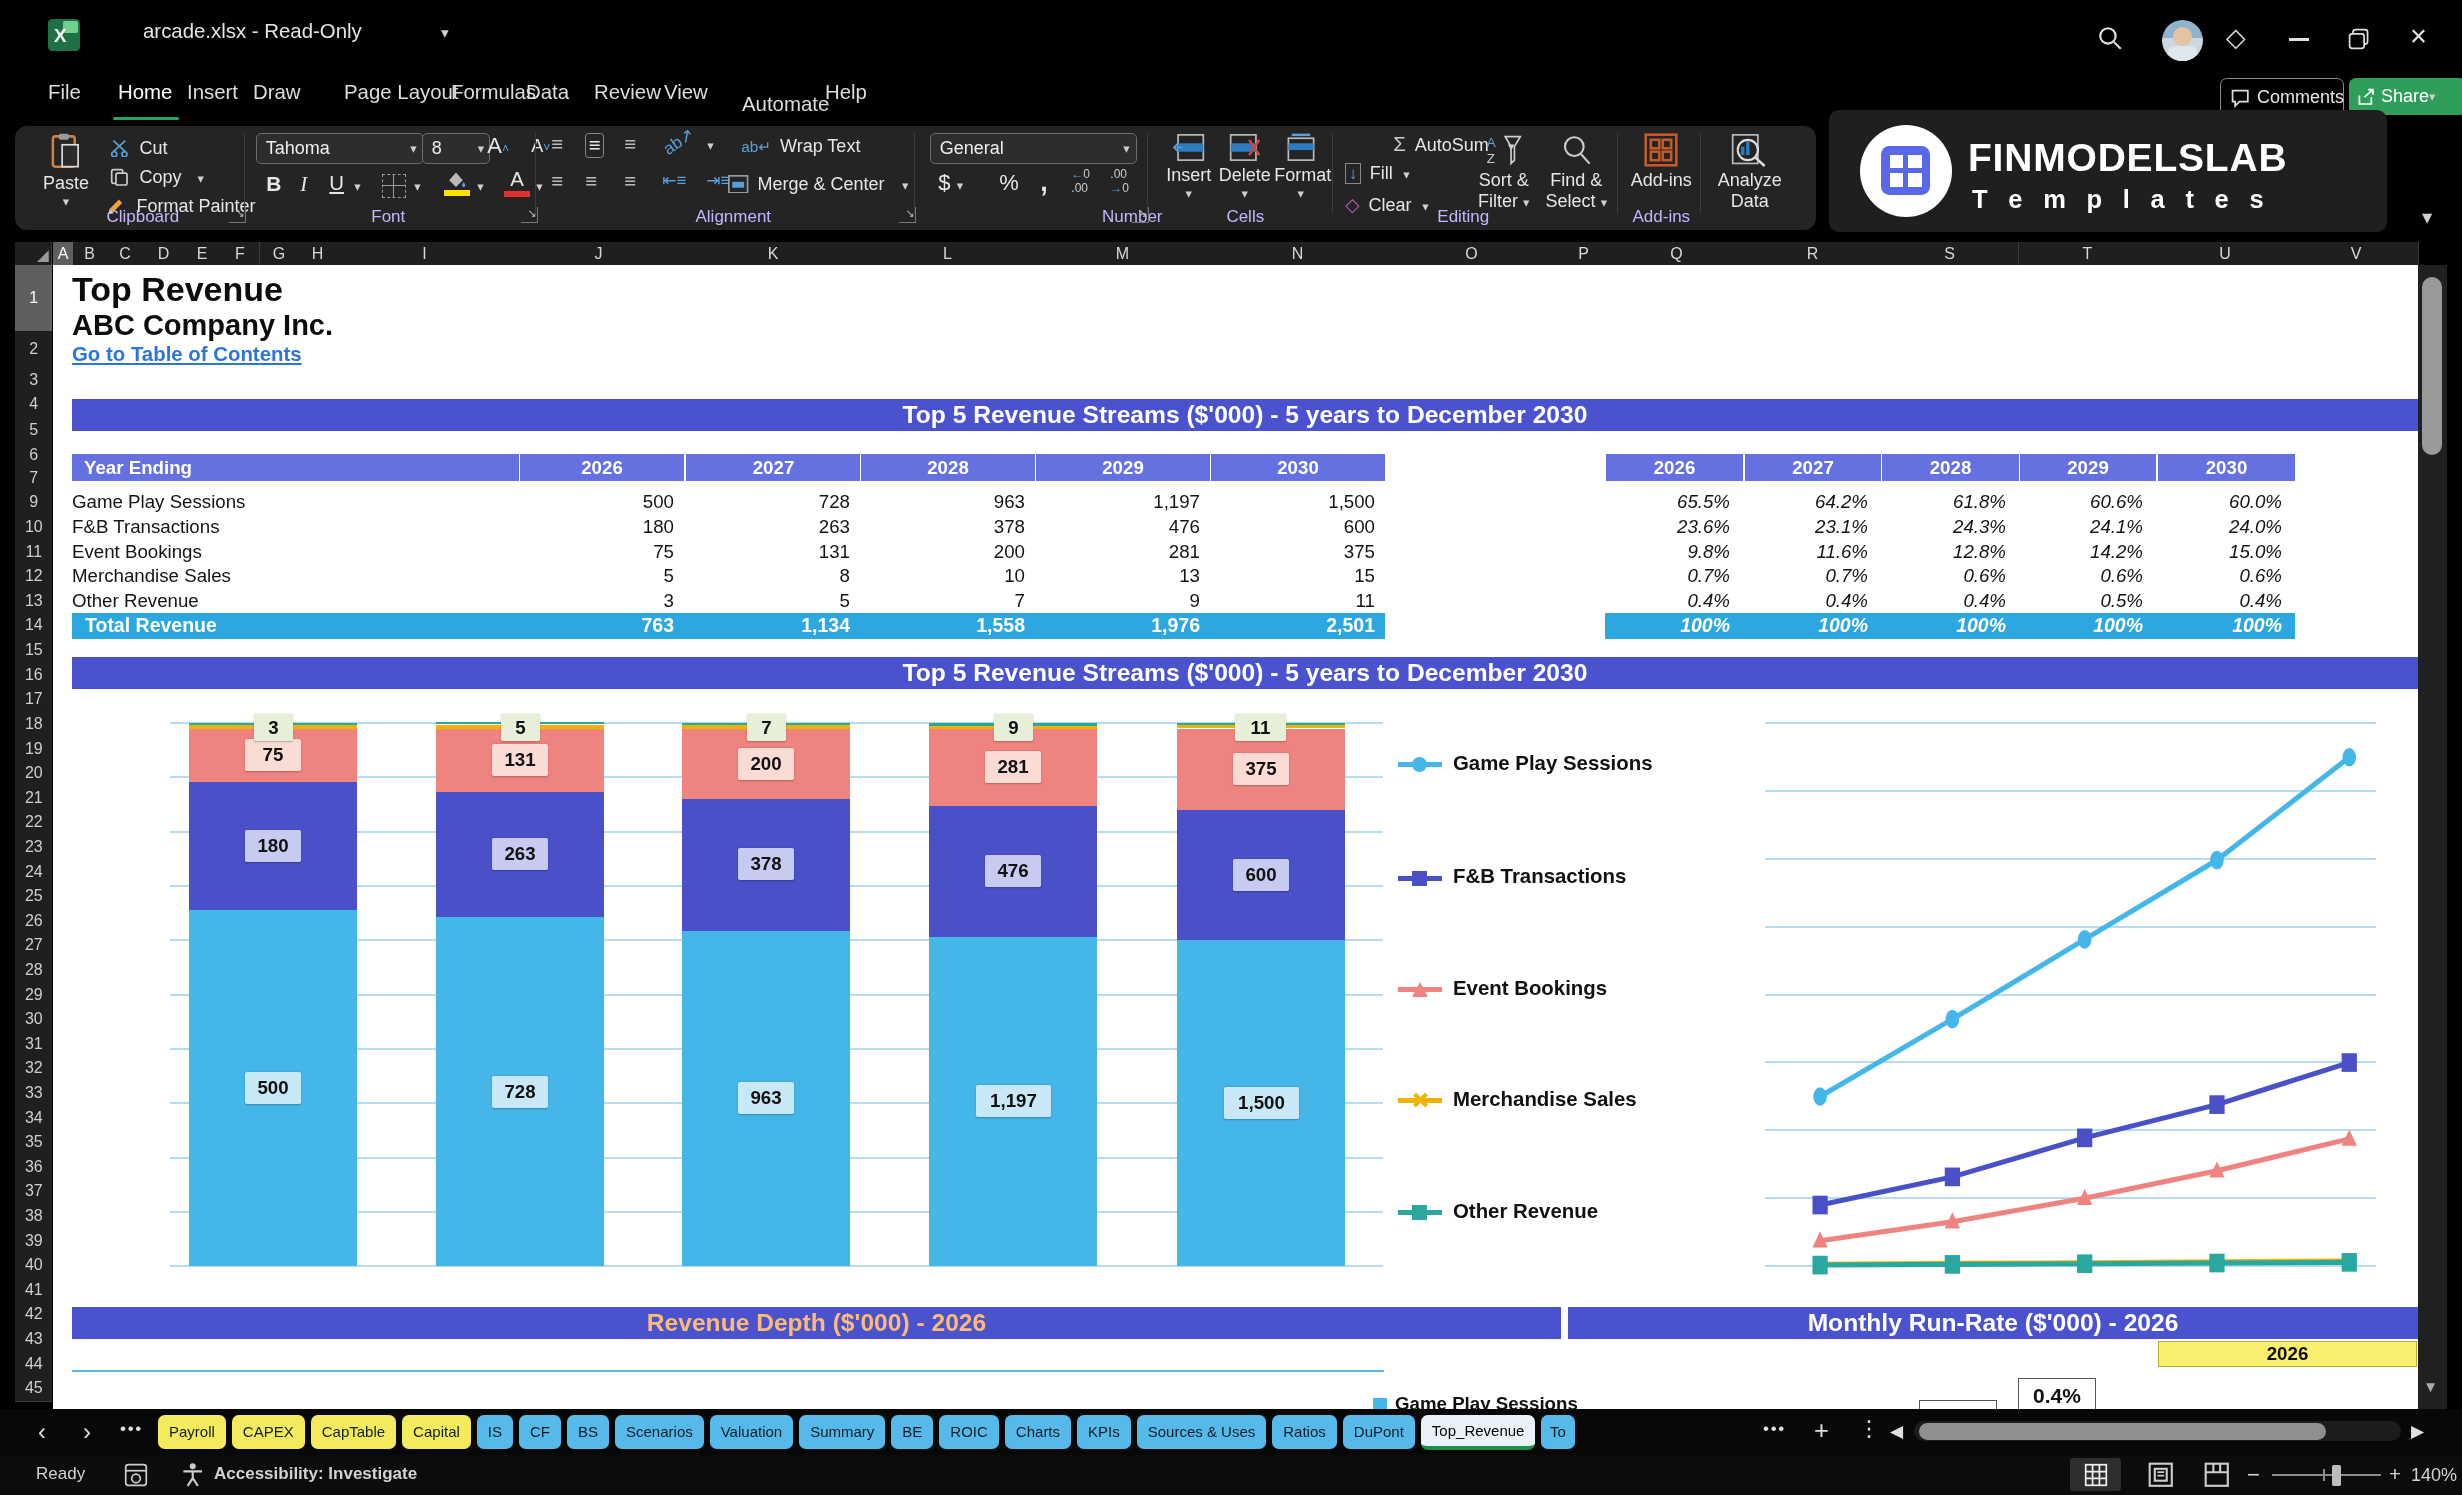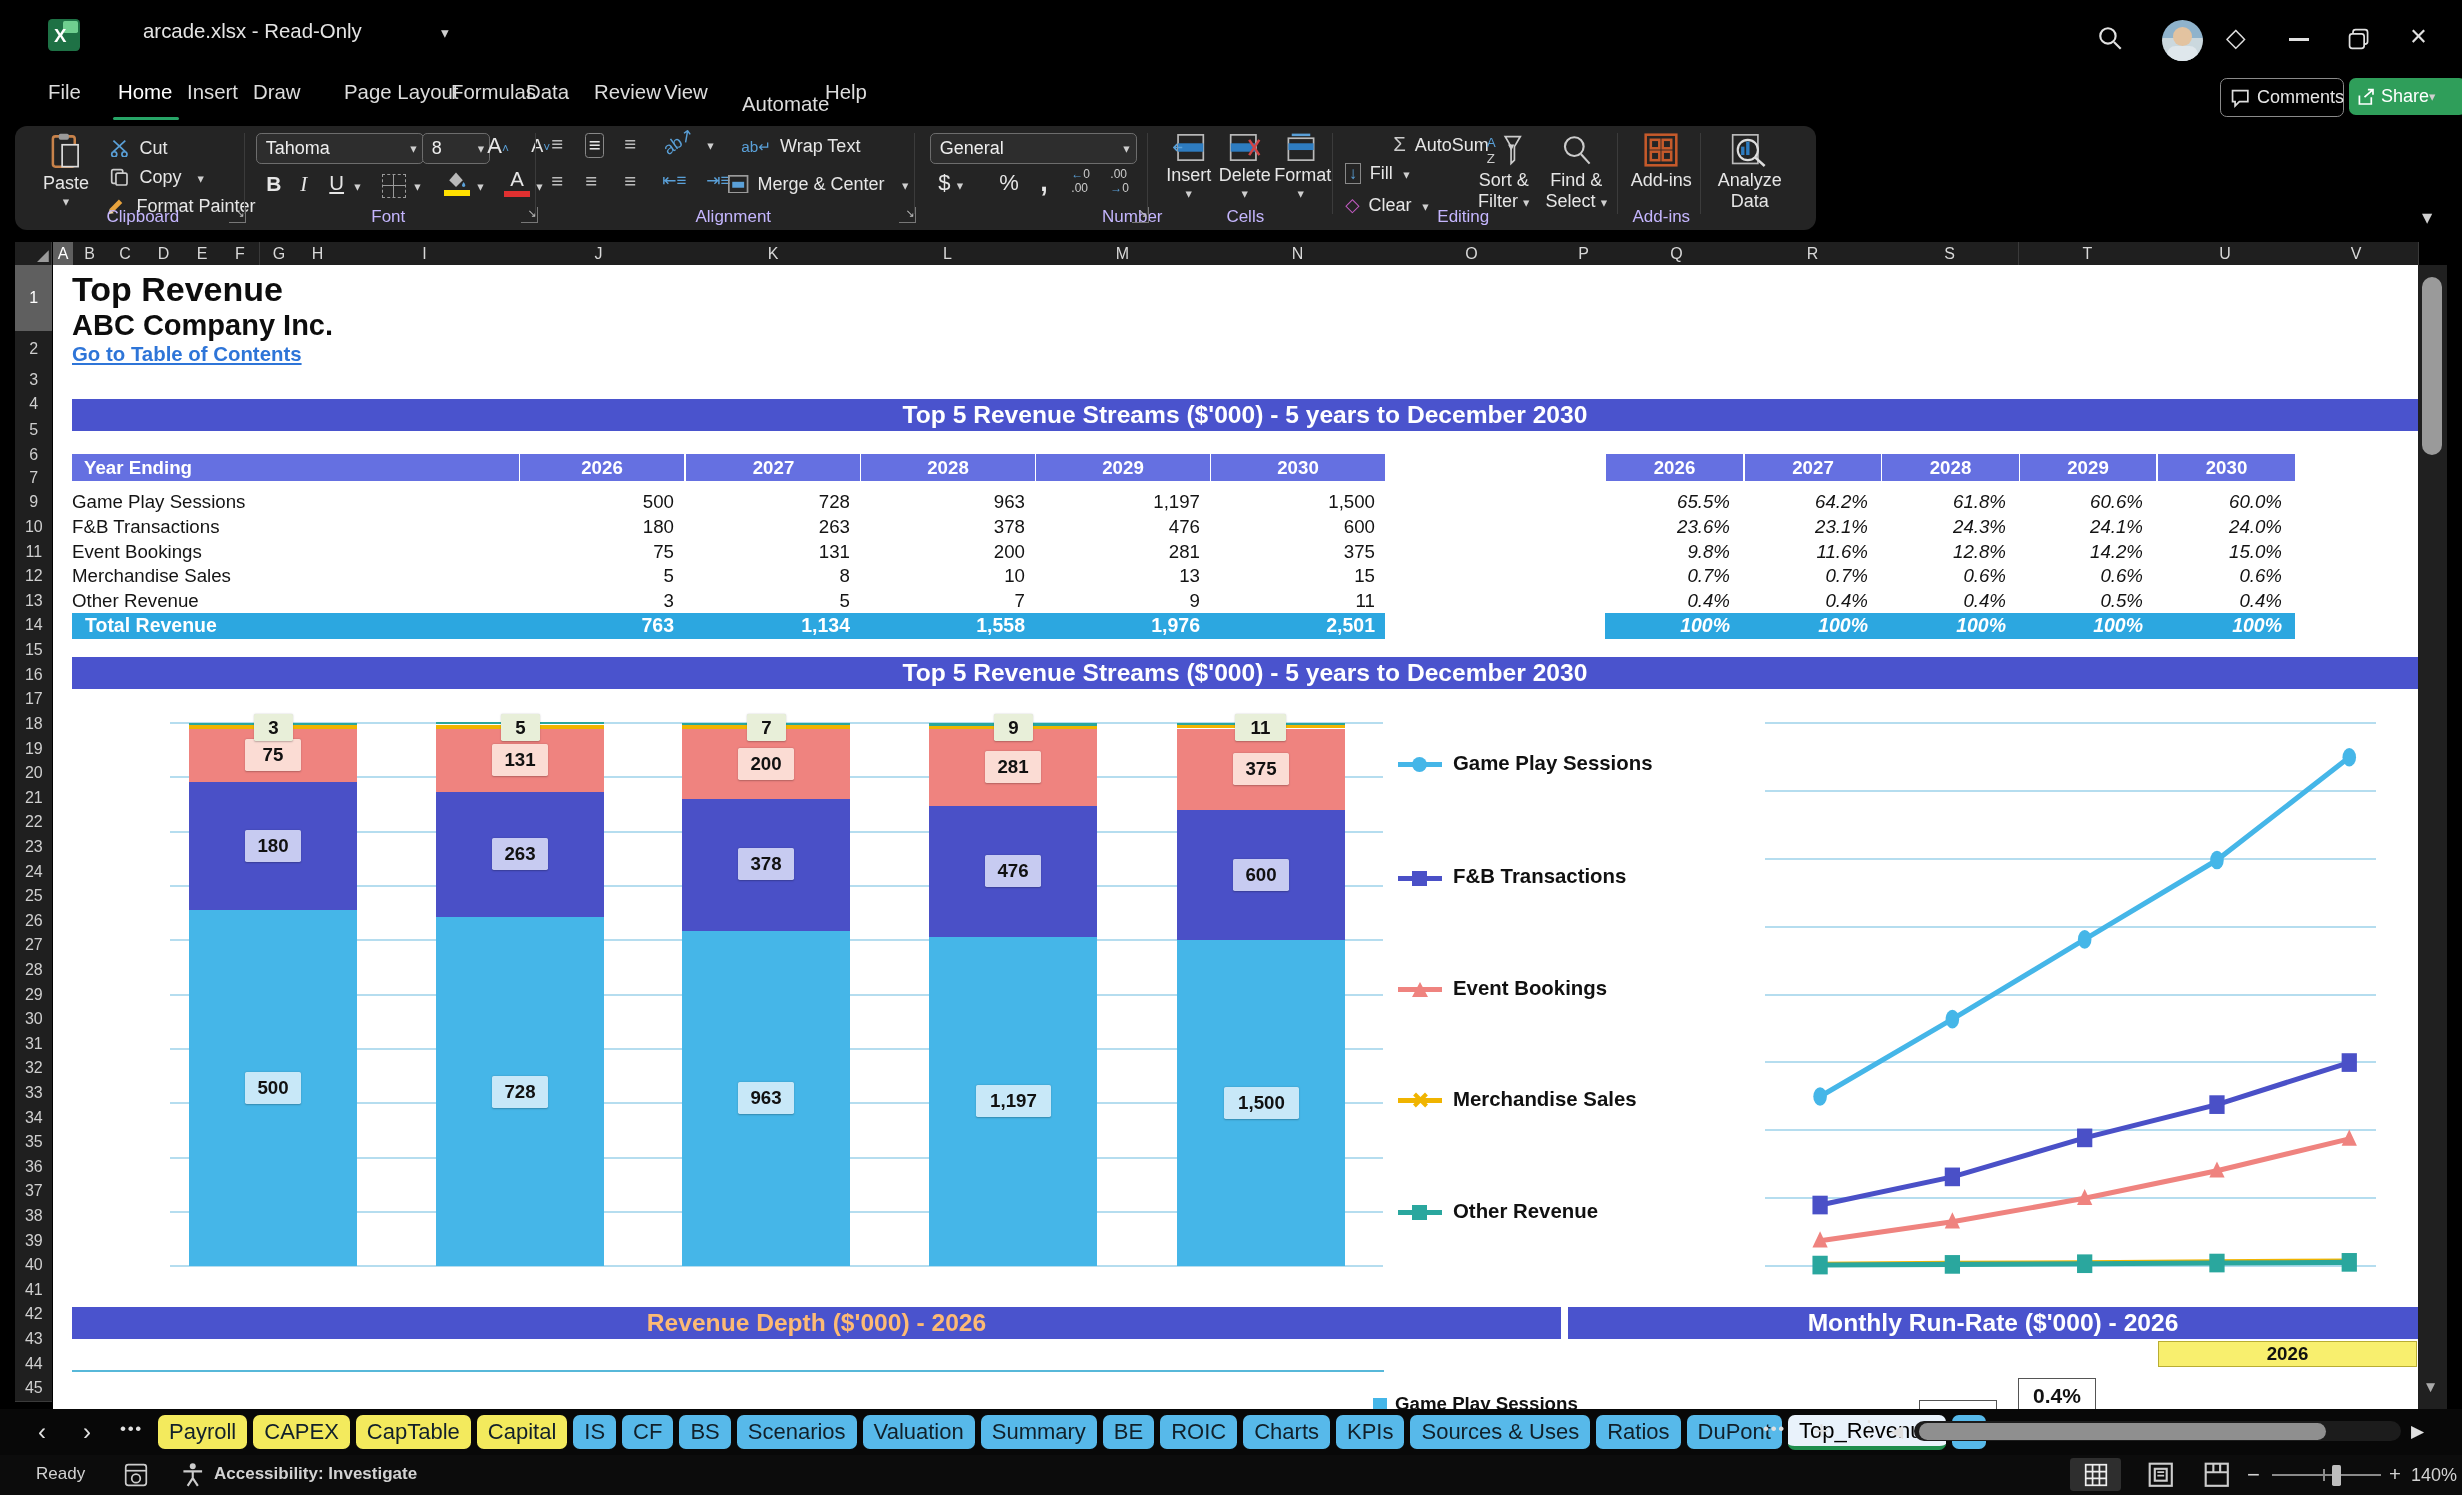--- a/index.html
+++ b/index.html
@@ -22,21 +22,21 @@
   .colhead{background:#1f1f1f;color:#d8d8d8;font-size:16px;text-align:center;border-right:0.8px solid #3a3a3a;line-height:23px;}
   .rowhead{background:#1f1f1f;color:#cfcfcf;font-size:16px;text-align:center;border-bottom:0.8px solid #3a3a3a;}
   .selhead{background:#5f5f5f !important;color:#fff !important;}
   .cellv{font-size:18.7px;color:#141414;line-height:24.6px;}
   .pctv{font-size:18.7px;color:#141414;font-style:italic;line-height:24.6px;}
   .bar-label{position:absolute;font-weight:bold;font-size:18.7px;color:#111;text-align:center;border-radius:1.7px;box-shadow:0 0.8px 1.7px rgba(0,0,0,.25);}
   .gline{position:absolute;height:1.7px;}
   .ytick{position:absolute;font-weight:bold;font-size:18.7px;color:#111;text-align:right;}
   .xtick{position:absolute;font-weight:bold;font-size:20.4px;color:#111;text-align:center;}
   .leg-label{position:absolute;font-weight:bold;font-size:20.4px;color:#111;}
-  .tab{height:34px;border-radius:6.8px;font-size:22px;color:#11202a;line-height:34px;padding:0 11px;white-space:nowrap;}
+  .tab{height:34px;border-radius:6.8px;font-size:15px;color:#11202a;line-height:34px;padding:0 11px;white-space:nowrap;}
   .tab.yellow{background:#f3ea5d;}
   .tab.blue{background:#57b9ea;}
   .tab.active{background:#e9f2fb;color:#000;border-bottom:4.2px solid #1e8e4d;line-height:31px;height:31px;}
   .sb-txt{color:#d2d2d2;font-size:17px;}
   .iconbtn{color:#e0e0e0;}
 </style>
 </head>
 <body>
 
 <div id="stage">
@@ -294,20 +294,32 @@
           <rect x="12" y="16" width="4" height="10" fill="#2e7cc0"></rect>
           <rect x="18" y="10" width="4" height="16" fill="#2e7cc0"></rect>
           <circle cx="20" cy="20" r="12" fill="none" stroke="#ddd" stroke-width="2.5"></circle>
           <line x1="29" y1="29" x2="40" y2="39" stroke="#ddd" stroke-width="3"></line>
         </svg>
       <div class="rib-txt"><span>Analyze</span></div>
       <div class="rib-txt"><span>Data</span></div>
     </div>
   </div>
 
+  <div class="abs" style="left:1829px;top:110px;width:558px;height:122px;background:#1f1f1f;border-radius:10.2px;">
+    <div class="abs" style="left:31px;top:15.3px;width:92px;height:92px;border-radius:50%;background:#fff;">
+      <div class="abs" style="left:21px;top:21px;width:49px;height:49px;background:#5868e8;border-radius:8.5px;">
+        <div class="abs" style="left:8.5px;top:8.5px;width:13.6px;height:13.6px;background:#fff;"></div>
+        <div class="abs" style="left:27px;top:8.5px;width:13.6px;height:13.6px;background:#fff;"></div>
+        <div class="abs" style="left:8.5px;top:27px;width:13.6px;height:13.6px;background:#fff;"></div>
+        <div class="abs" style="left:27px;top:27px;width:13.6px;height:13.6px;background:#fff;"></div>
+      </div>
+    </div>
+    <div class="abs wt" style="left:139px;top:25.5px;font-size:39px;font-weight:800;letter-spacing:0.8px;">FINMODELSLAB</div>
+    <div class="abs wt" style="left:143px;top:75px;font-size:25.5px;font-weight:600;letter-spacing:6.8px;">T e m p l a t e s</div>
+  </div>
   <div class="abs chev" style="left:2422px;top:205px;font-size:20.4px;">▾</div>
 
   <div id="sheet-root">
       <div class="abs" style="left:53px;top:265px;width:2366px;height:1144px;background:#fff;z-index:1;"></div>
       <div class="abs" style="left:15.3px;top:242px;width:37px;height:23px;background:#1f1f1f;border-right:0.8px solid #3a3a3a;color:#9a9a9a;font-size:15.3px;text-align:right;line-height:25.5px;padding-right:2.5px;box-sizing:border-box;">◢</div>
       <div class="abs colhead selhead" style="left:53px;top:242px;width:20.4px;height:23px;z-index:2;">A</div>
       <div class="abs colhead" style="left:73px;top:242px;width:33px;height:23px;z-index:2;">B</div>
       <div class="abs colhead" style="left:106px;top:242px;width:38px;height:23px;z-index:2;">C</div>
       <div class="abs colhead" style="left:144px;top:242px;width:39px;height:23px;z-index:2;">D</div>
       <div class="abs colhead" style="left:183px;top:242px;width:38px;height:23px;z-index:2;">E</div>

